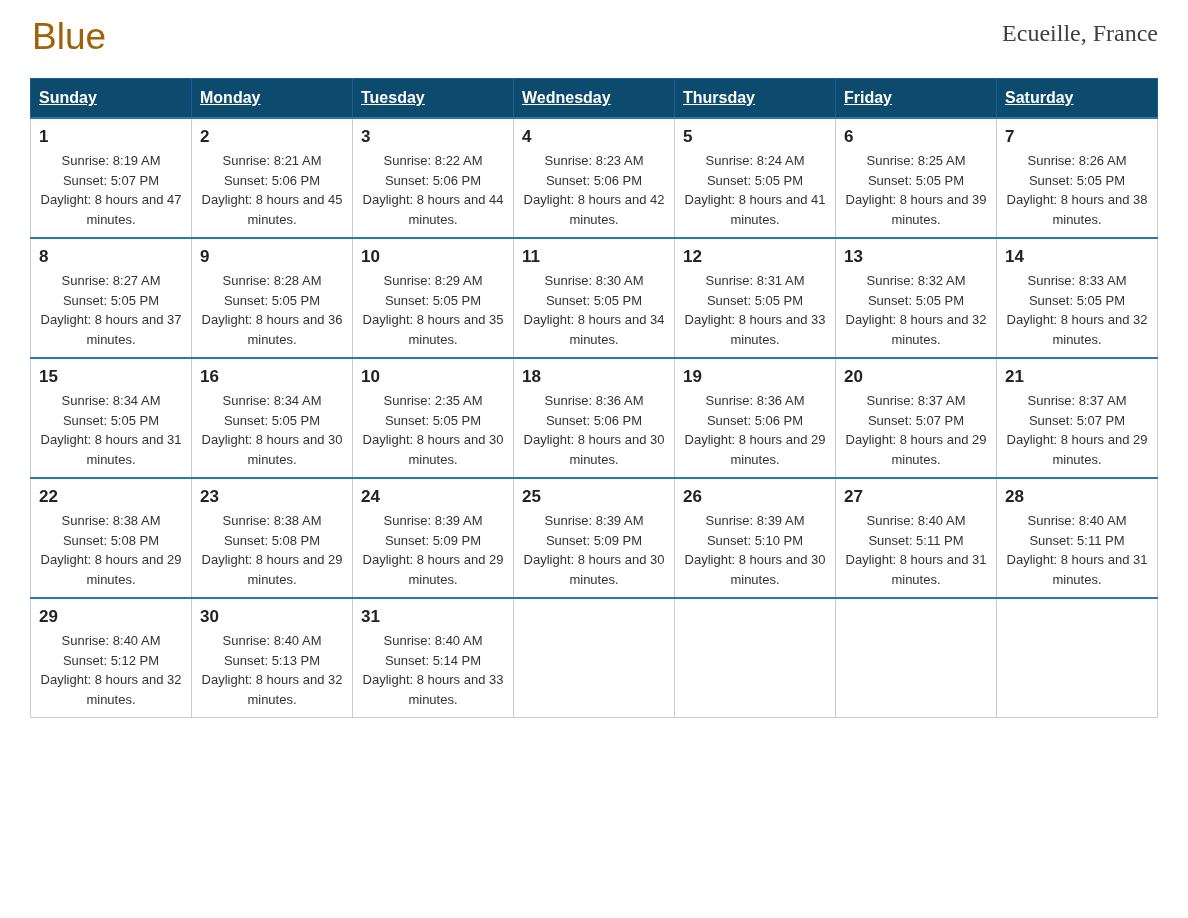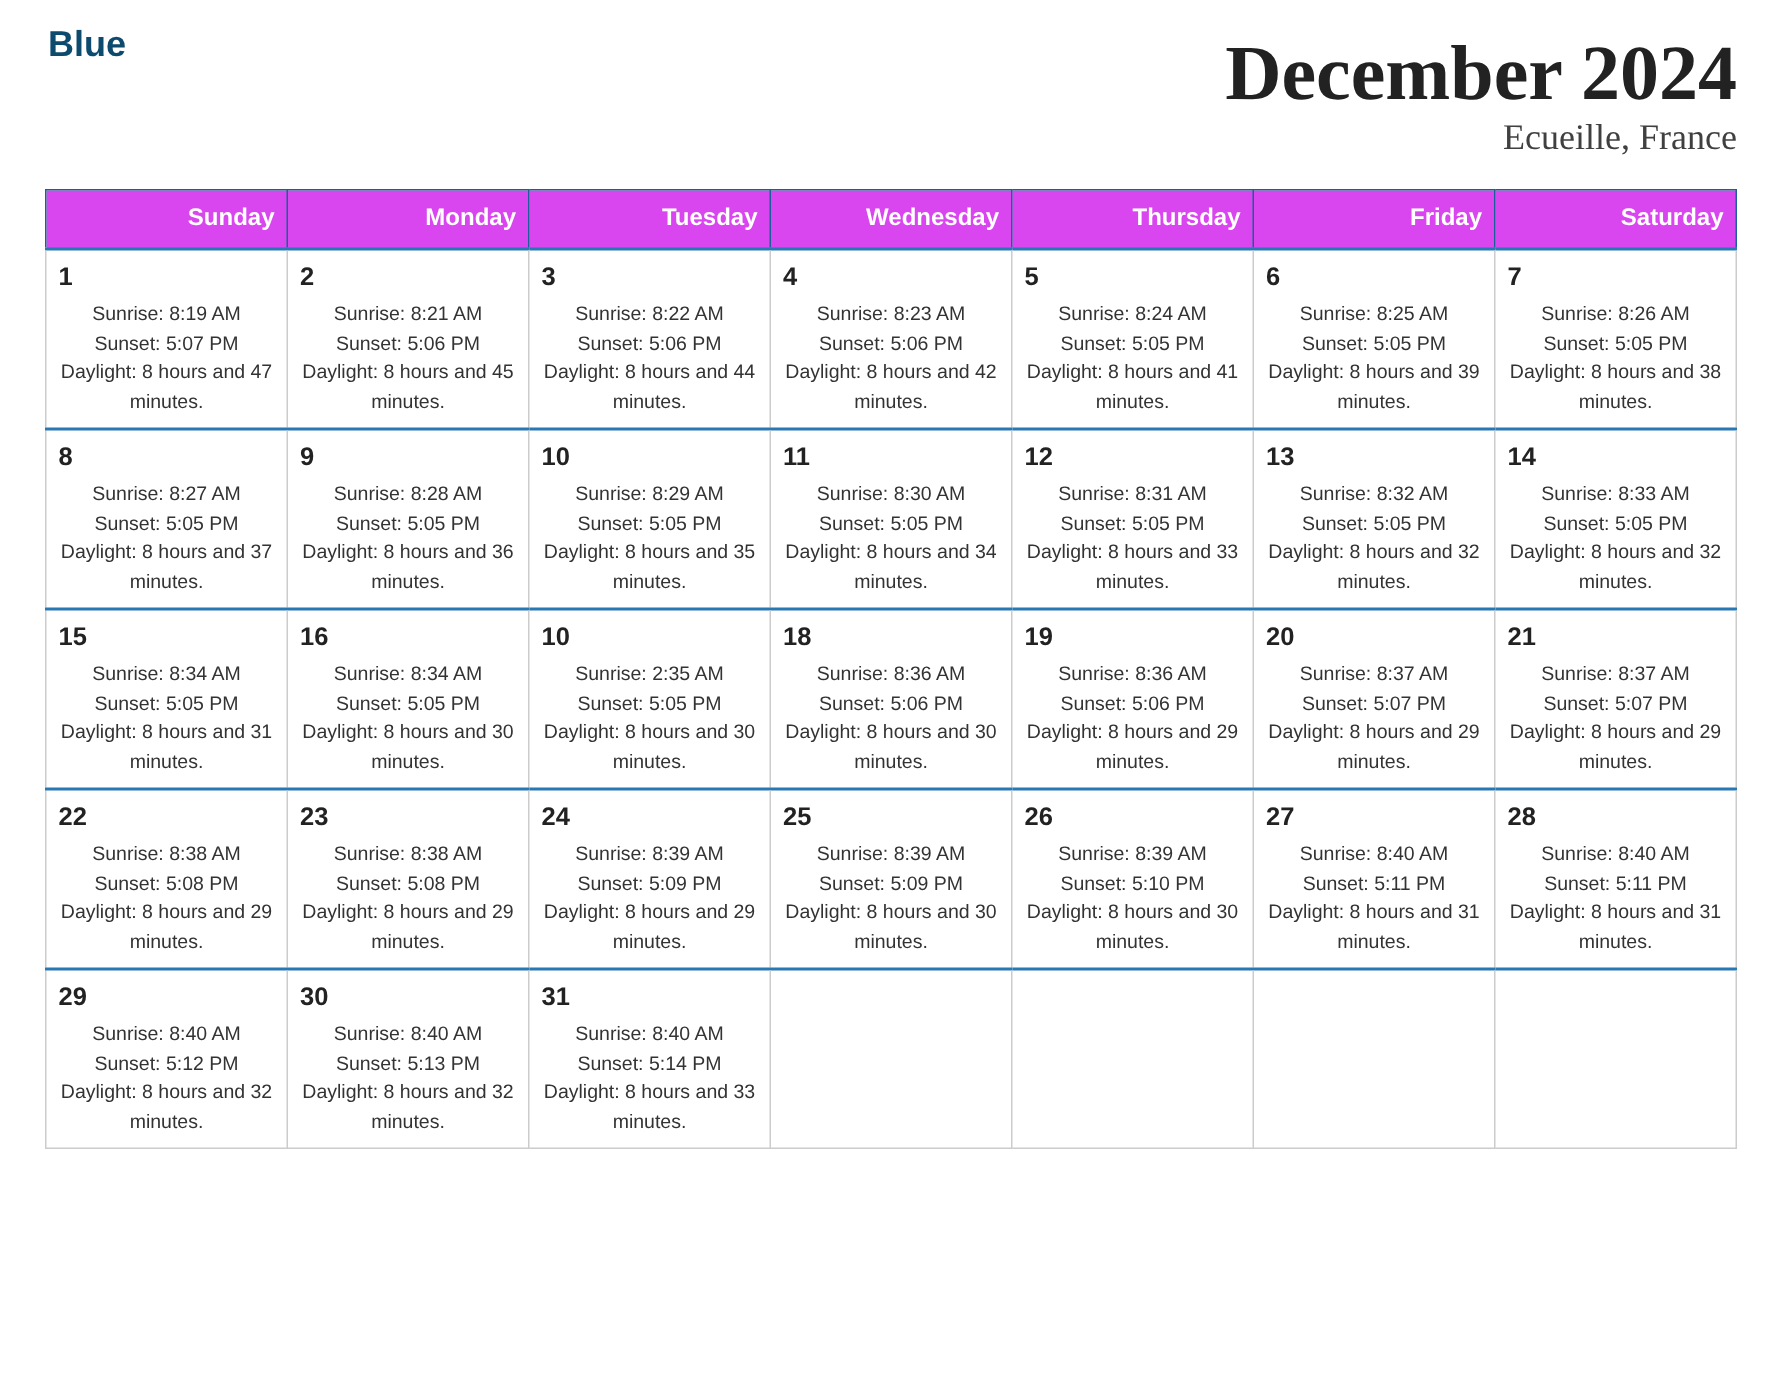--- a/index.html
+++ b/index.html
@@ -29,27 +29,28 @@
       font-size: 24px;
       font-weight: normal;
       color: #404040;
       font-family: Georgia, serif;
     }
     .calendar {
       width: 100%;
       border-collapse: collapse;
     }
     .calendar thead tr th {
-      background-color: #d946ef;
+      background-color: #0c4a6e;
       color: #fff;
       font-size: 16px;
       font-weight: bold;
       padding: 10px 8px;
-      text-align: right;
+      text-align: left;
       border: 1px solid #1a5f9a;
+      text-decoration: underline;
     }
     .calendar tbody tr td {
       vertical-align: top;
       padding: 8px;
       border: 1px solid #ccc;
       font-size: 13px;
       color: #333;
       width: 14.28%;
       min-height: 100px;
       border-top: 2px solid #2878b4;
@@ -90,36 +91,35 @@
       display: inline-block;
       width: 0;
       height: 0;
       border-left: 16px solid #1a6ea8;
       border-top: 20px solid transparent;
       margin-left: 1px;
       vertical-align: middle;
       margin-bottom: 2px;
     }
     .logo-row2 {
-      font-size: 24px;
-      font-weight: bold;
-      color: #0c4a6e;
+      font-size: 37px;
+      font-weight: normal;
+      color: #a16207;
       margin-top: -4px;
       padding-left: 2px;
     }
   </style>
 </head>
 <body>
 
 <div class="header">
   <div class="logo-wrapper">
     <div class="logo-row2">Blue</div>
   </div>
   <div class="title-block">
-    <h1>December 2024</h1>
     <h2>Ecueille, France</h2>
   </div>
 </div>
 
 <table class="calendar">
   <thead>
     <tr>
     <th>Sunday</th>
         <th>Monday</th>
         <th>Tuesday</th>

